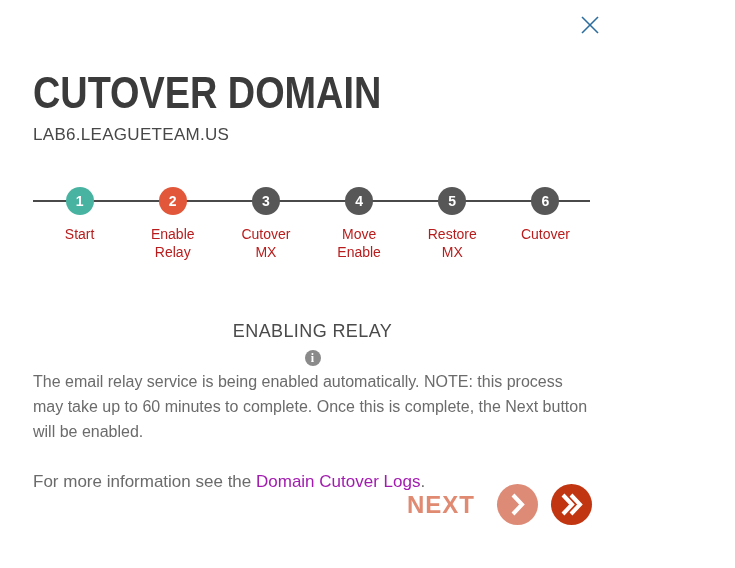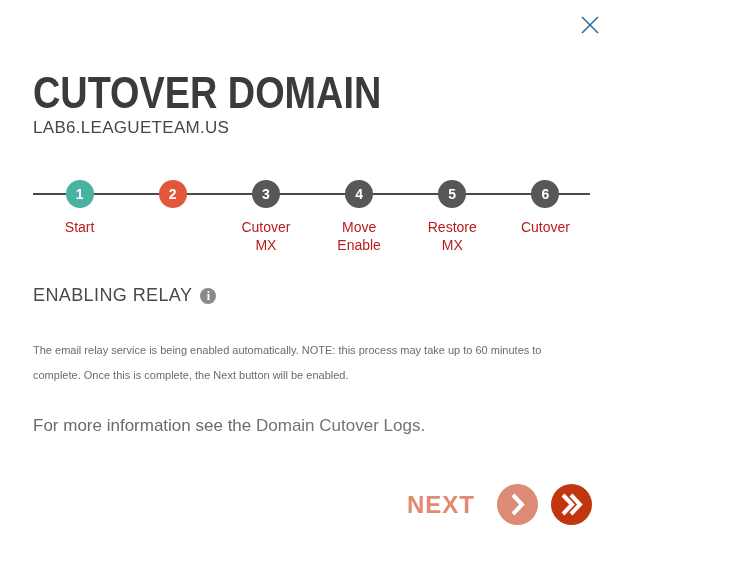--- a/index.html
+++ b/index.html
@@ -34,21 +34,21 @@
     letter-spacing: 0px;
     line-height: 1.05;
   }
   .title-inner {
     display: inline-block;
     transform: scaleX(0.86);
     transform-origin: left center;
     white-space: nowrap;
   }
   .subtitle {
-    margin-top: 2px;
+    margin-top: 9px;
     font-size: 17px;
     color: #474747;
     letter-spacing: 0.3px;
   }
   
   .stepper {
     position: relative;
     margin-top: 42px;
     height: 80px;
   }
@@ -85,58 +85,59 @@
   .step-label {
     margin-top: 10px;
     font-size: 14px;
     line-height: 18px;
     color: #b91c1c;
     text-align: center;
     max-width: 60px;
   }
   
   .section-heading-row {
-    margin-top: 25px;
+    margin-top: 54px;
     display: flex;
     align-items: center;
     gap: 8px;
+    flex-direction: column;
   }
   .section-heading {
     font-size: 18px;
     color: #4a4a4a;
     font-weight: normal;
     letter-spacing: 0.4px;
   }
   .info-icon {
     width: 16px; height: 16px;
     border-radius: 50%;
     background: #8a8a8a;
     color: #ffffff;
     font-family: "Liberation Serif", serif;
     font-weight: bold;
     font-size: 12px;
     display: inline-flex;
     align-items: center; justify-content: center;
     line-height: 1;
   }
   .body-text {
-    margin-top: 32px;
-    font-size: 11px;
+    margin-top: 3px;
+    font-size: 16px;
     line-height: 25px;
     color: #6b6b6b;
     max-width: 672px;
   }
   .body-text-2 {
     margin-top: 25px;
     font-size: 17px;
     line-height: 25px;
     color: #6b6b6b;
   }
   .logs-link {
-    color: #737373;
+    color: #a21caf;
     text-decoration: none;
     cursor: pointer;
   }
   
   .footer {
     position: absolute;
     right: 33px;
     top: 484px;
     display: flex;
     align-items: center;
@@ -180,20 +181,21 @@
 
   <div class="stepper">
     <div class="stepper-line"></div>
     <div class="steps">
       <div class="step">
         <div class="step-circle complete">1</div>
         <div class="step-label">Start</div>
       </div>
       <div class="step">
         <div class="step-circle active">2</div>
+        <div class="step-label">Enable Relay</div>
       </div>
       <div class="step">
         <div class="step-circle pending">3</div>
         <div class="step-label">Cutover MX</div>
       </div>
       <div class="step">
         <div class="step-circle pending">4</div>
         <div class="step-label">Move Enable</div>
       </div>
       <div class="step">

